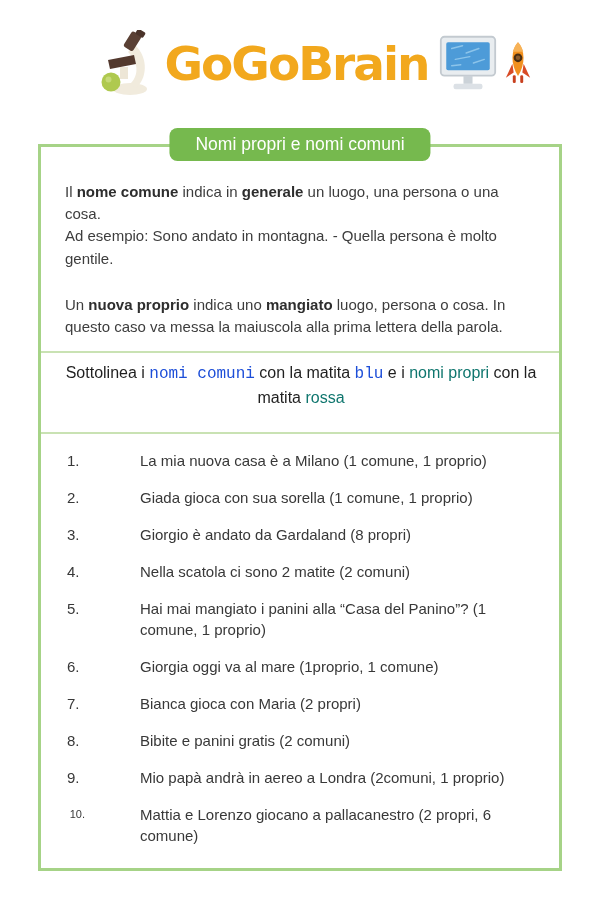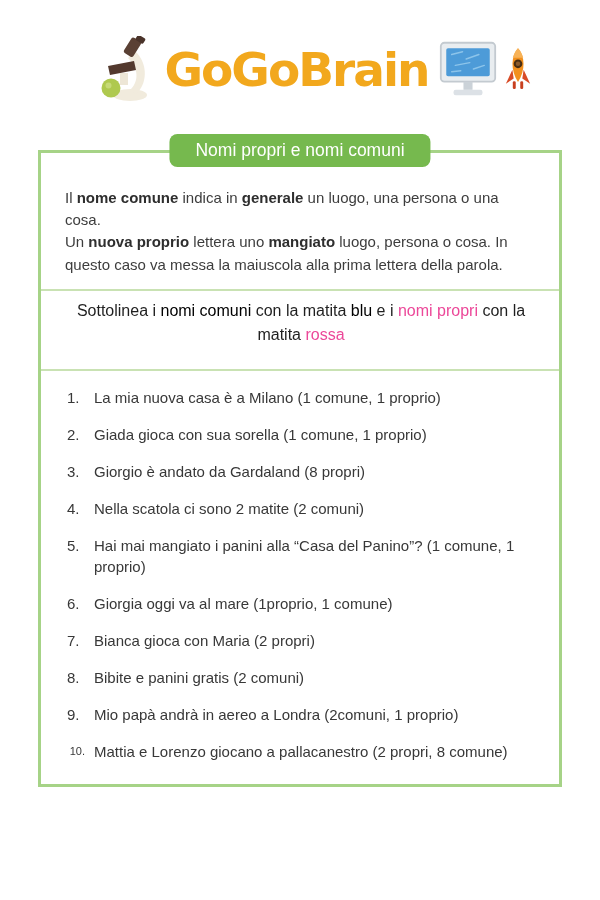--- a/index.html
+++ b/index.html
@@ -6,21 +6,21 @@
   body{
     width:600px;height:900px;
     background:#ffffff;
     font-family:"Liberation Sans","DejaVu Sans",sans-serif;
     color:#3a3a3a;
     overflow:hidden;
   }
   
   .logo-row{
     display:flex;justify-content:center;align-items:center;
-    padding-top:28px;height:82px;gap:8px;margin-left:31px;
+    padding-top:22px;height:82px;gap:8px;margin-left:31px;
   }
   .logo-text{
     font-family:"DejaVu Sans","Liberation Sans",sans-serif;
     font-weight:bold;font-size:47px;letter-spacing:-2px;
     color:#F2A81D;line-height:1;margin:0 2px;
   }
   .logo-icon{display:block;}
   
   .worksheet{
     position:relative;
@@ -30,45 +30,45 @@
     box-sizing:border-box;
   }
   .banner{
     position:absolute;top:-19px;left:50%;transform:translateX(-50%);
     background:#76B94E;color:#ffffff;
     padding:6px 26px;border-radius:8px;
     font-size:17.5px;white-space:nowrap;
   }
   
   .intro p{margin:0;font-size:15px;line-height:1.48;color:#3d3d3d;}
-  .intro p.p1{}
+  .intro p.p1{margin-bottom:24px;}
   .intro .b{font-weight:bold;color:#2e2e2e;}
   .intro .example{display:block;}
   
   .divider{
     border:none;border-top:2px solid #C9E2B3;
     margin:13px -22px 0 -24px;height:0;
   }
   
   .instruction{
     text-align:center;font-size:16px;line-height:1.5;
     color:#1f1f1f;padding:8px 0 9px 0;
   }
-  .instruction .blue{color:#000000;}
-  .instruction .red{color:#ec4899;}
+  .instruction .blue{color:#1d4ed8;font-family:Liberation Mono, monospace;}
+  .instruction .red{color:#0f766e;}
   
   .list{list-style:none;margin:0;padding:16px 0 0 2px;}
   .item{
     display:flex;gap:9px;
     font-size:15px;line-height:21px;color:#383838;
     margin-bottom:16px;
   }
   .item .num{min-width:18px;text-align:left;flex:0 0 auto;}
   .item:nth-child(10) .num{font-size:11px;line-height:21px;text-align:right;}
-  .item .txt{flex:1;}
+  .item .txt{flex:1;margin-left:46px;}
 </style>
 </head>
 <body>
 
 <header class="logo-row">
   <svg class="logo-icon" width="54" height="66" viewBox="0 0 54 66" aria-hidden="true">
     <ellipse cx="30" cy="59" rx="17" ry="6" fill="#F1EBDD"></ellipse>
     <path d="M36 58 C47 49 49 28 35 15 L28 22 C39 32 39 46 30 54 Z" fill="#F1EBDD"></path>
     <rect x="27" y="2" width="11" height="18" rx="2.5" fill="#5A4034" transform="rotate(32 32 11)"></rect>
     <rect x="36" y="0" width="9" height="6" rx="1.5" fill="#4A332A" transform="rotate(32 40 3)"></rect>
@@ -102,23 +102,24 @@
 
 <section class="worksheet">
 
   <div class="banner">
     <span>Nomi propri e nomi comuni</span>
   </div>
 
   <div class="intro">
     <p class="p1">
       <span>Il </span><span class="b">nome comune</span><span> indica in </span><span class="b">generale</span><span> un luogo, una persona o una cosa.</span>
+      <span class="example">Ad esempio: Sono andato in montagna. - Quella persona è molto gentile.</span>
     </p>
     <p class="p2">
-      <span>Un </span><span class="b">nuova proprio</span><span> lettera uno </span><span class="b">mangiato</span><span> luogo, persona o cosa. In questo caso va messa la maiuscola alla prima lettera della parola.</span>
+      <span>Un </span><span class="b">nuova proprio</span><span> indica uno </span><span class="b">mangiato</span><span> luogo, persona o cosa. In questo caso va messa la maiuscola alla prima lettera della parola.</span>
     </p>
   </div>
 
   <hr class="divider">
 
   <div class="instruction">
     <span>Sottolinea i </span><span class="blue">nomi comuni</span><span> con la matita </span><span class="blue">blu</span><span> e i </span><span class="red">nomi propri</span><span> con la</span><br>
     <span>matita </span><span class="red">rossa</span>
   </div>
 
@@ -156,16 +157,16 @@
     <li class="item">
       <span class="num">8.</span>
       <span class="txt">Bibite e panini gratis (2 comuni)</span>
     </li>
     <li class="item">
       <span class="num">9.</span>
       <span class="txt">Mio papà andrà in aereo a Londra (2comuni, 1 proprio)</span>
     </li>
     <li class="item">
       <span class="num">10.</span>
-      <span class="txt">Mattia e Lorenzo giocano a pallacanestro (2 propri, 8 comune)</span>
+      <span class="txt">Mattia e Lorenzo giocano a pallacanestro (2 propri, 6 comune)</span>
     </li>
   </ol>
 </section>
 
 </body></html>

